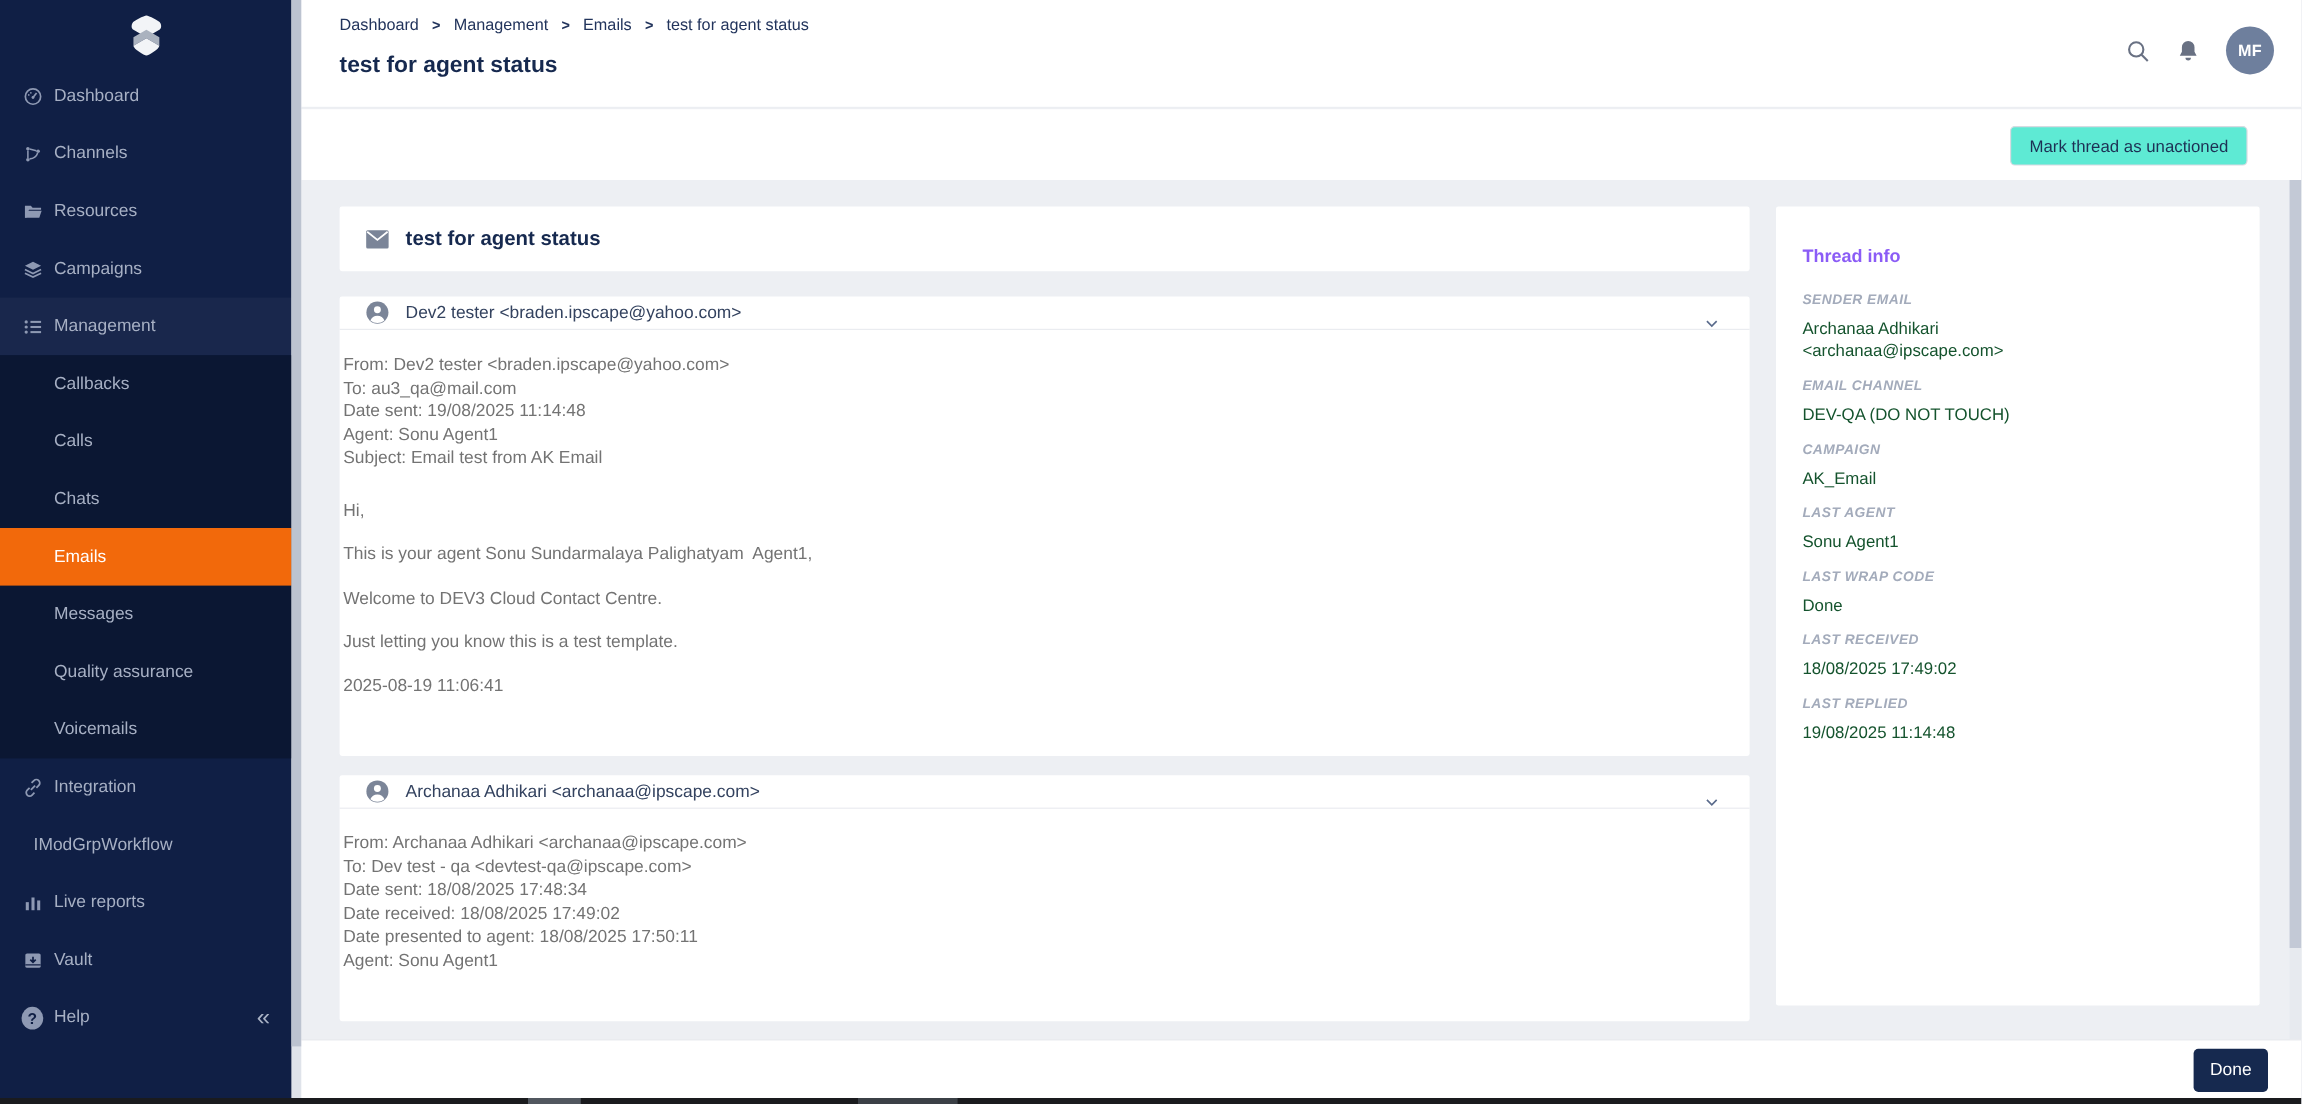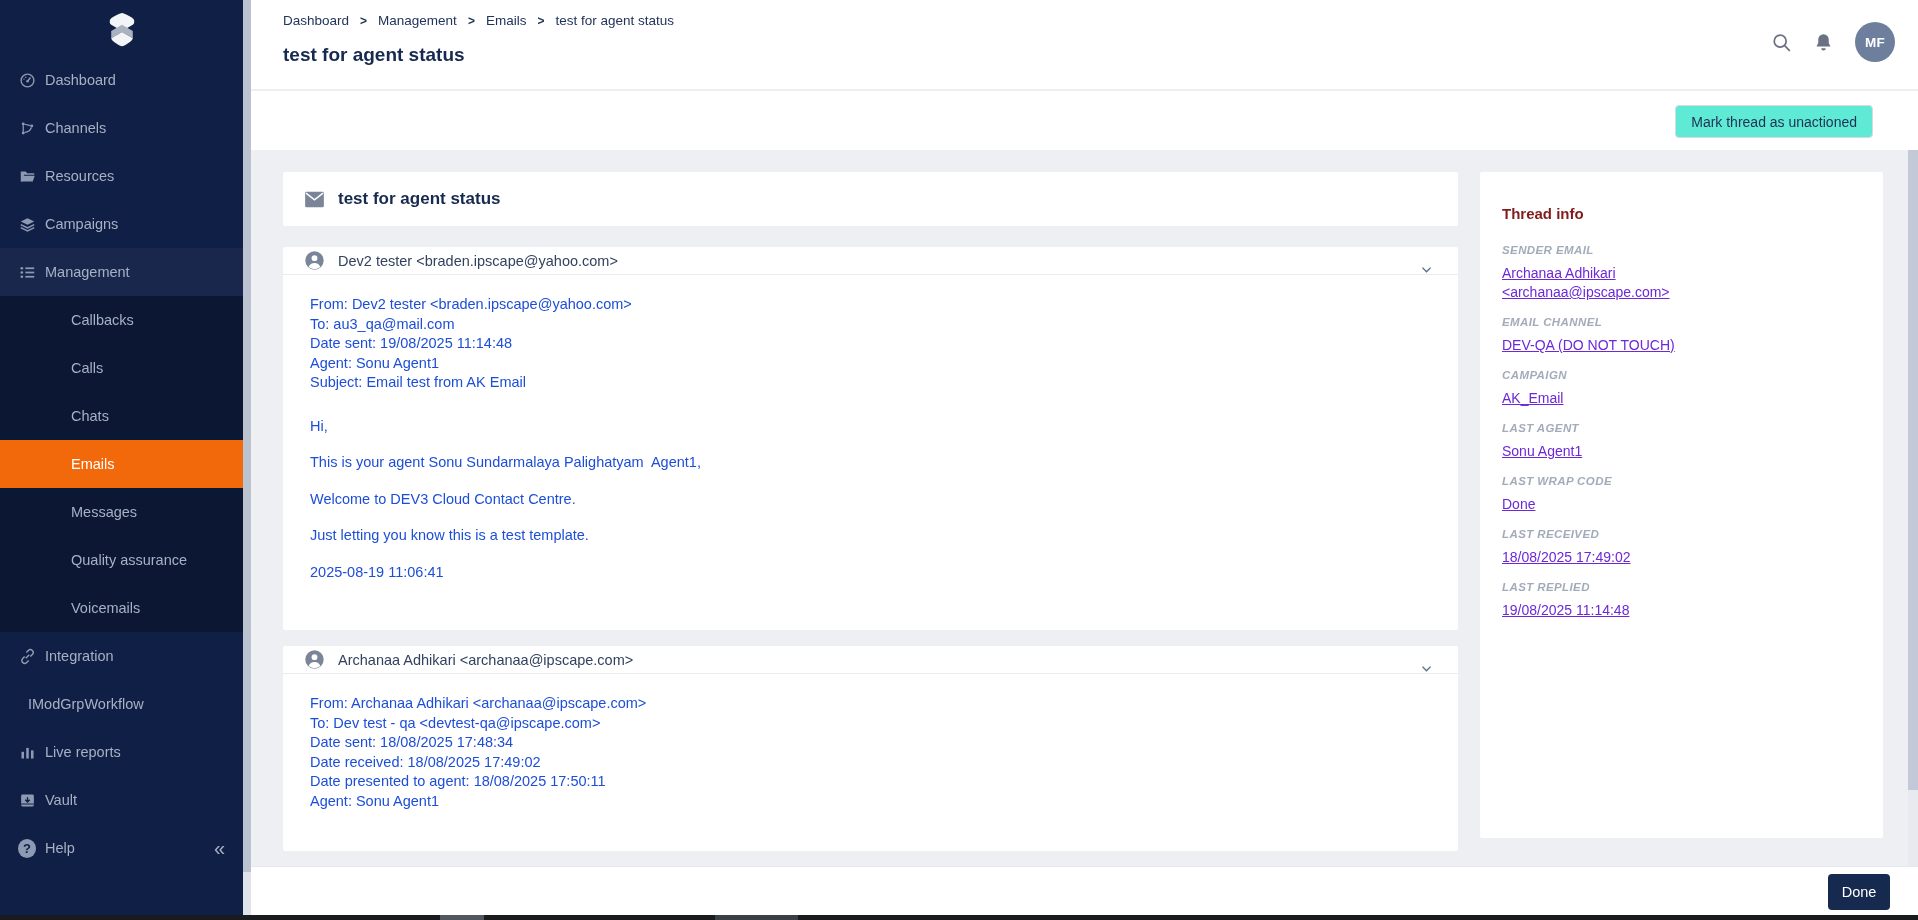--- a/index.html
+++ b/index.html
@@ -7,21 +7,21 @@
   body { font-family:"Liberation Sans", sans-serif; background:#edeff3; }
   .app { position:relative; width:1918px; height:920px; overflow:hidden; background:#edeff3; }
 
   
   .sidebar { position:absolute; left:0; top:0; width:243px; height:920px; background:#101f45; z-index:6; }
   .logo-wrap { height:56px; display:flex; align-items:center; justify-content:center; padding-top:6px; }
   .nav-item { height:48px; display:flex; align-items:center; padding-left:18px; font-size:14.5px; color:#a7b0c4; cursor:pointer; }
   .nav-item .ic { width:18px; height:18px; margin-right:9px; color:#8e99b3; display:flex; align-items:center; justify-content:center; flex:0 0 18px; }
   .nav-item.parent-open { background:rgba(255,255,255,0.04); }
   .subwrap { background:#0b1733; }
-  .sub-item { height:48px; display:flex; align-items:center; padding-left:71px; font-size:14.5px; color:#a7b0c4; cursor:pointer; }
+  .sub-item { height:48px; display:flex; align-items:center; padding-left:45px; font-size:14.5px; color:#a7b0c4; cursor:pointer; }
   .sub-item.active { background:#f2690b; color:#ffffff; }
   .nav-item.noicon { padding-left:28px; }
   .help-row { position:relative; }
   .help-badge { width:19px; height:19px; border-radius:50%; background:#8e99b3; color:#101f45; font-size:13px; font-weight:700; display:flex; align-items:center; justify-content:center; }
   .collapse-btn { position:absolute; right:18px; top:50%; transform:translateY(-50%); color:#aab3c6; font-size:20px; cursor:pointer; line-height:1; }
 
   
   .side-scroll { position:absolute; left:243px; top:0; width:8px; height:920px; background:#dfe3ea; z-index:6; }
   .side-scroll .thumb { position:absolute; top:0; left:0; width:8px; height:872px; background:#bcc3d0; }
 
@@ -45,32 +45,32 @@
   .thread-col { position:absolute; left:32px; top:22px; width:1175px; }
   .card { background:#fff; border-radius:2px; }
   .subject-card { height:54px; display:flex; align-items:center; padding:0 21px; margin-bottom:21px; }
   .subject-title { margin-left:13px; font-size:17px; font-weight:800; color:#16294f; }
   .mail-ic { width:21px; height:17px; color:#7b8598; }
   .email-card { margin-bottom:16px; }
   .email-head { position:relative; height:28px; display:flex; align-items:center; padding:0 21px; border-bottom:1px solid #eaecf0; cursor:pointer; }
   .sender-ic { width:21px; height:21px; color:#7b8598; }
   .sender-name { margin-left:13px; font-size:14.5px; color:#33425f; }
   .chev { position:absolute; right:24px; top:15px; width:15px; height:15px; color:#5a6b8c; cursor:pointer; }
-  .email-body { padding:20px 27px 48px; font-size:14.5px; color:#1d4ed8; line-height:19.5px; }
+  .email-body { padding:20px 3px 48px; font-size:14.5px; color:#737373; line-height:19.5px; }
   .email-body div { white-space:pre-wrap; }
   .para { margin-top:17px; }
   .para-first { margin-top:24px; }
   .email-card.clipped .email-body { padding-bottom:40px; }
 
   .info-panel { position:absolute; left:1229px; top:22px; width:403px; height:666px; background:#fff; border-radius:2px; padding:20px 22px; }
-  .info-title { margin-top:13px; font-size:15px; font-weight:800; color:#7f1d1d; }
+  .info-title { margin-top:13px; font-size:15px; font-weight:800; color:#8b5cf6; }
   .f-item { margin-top:13px; }
   .f-item.first { margin-top:21px; }
   .f-label { font-size:11.5px; font-weight:700; letter-spacing:.4px; color:#a3abbb; line-height:14px;font-style:italic; }
-  .f-line { margin-top:7px; font-size:14px; color:#6d28d9; line-height:19px;text-decoration:underline; }
+  .f-line { margin-top:7px; font-size:14px; color:#14532d; line-height:19px; }
   .f-line + .f-line { margin-top:0; }
 
   .content-scroll { position:absolute; right:0; top:0; width:10px; height:716px; background:#e7eaef; }
   .content-scroll .thumb { position:absolute; top:0; left:0; width:10px; height:640px; background:#c3c9d6; }
 
   .footer { position:absolute; top:866px; left:0; right:0; height:49px; background:#fff; border-top:1px solid #e4e7eb; }
   .btn-done { position:absolute; right:28px; top:7px; width:62px; height:36px; background:#16294f; color:#fff; border:none; border-radius:4px; font-size:14.5px; font-family:"Liberation Sans",sans-serif; cursor:pointer; }
 
   .bottom-strip { position:absolute; left:0; bottom:0; width:1918px; height:5px; background:#1a1b1e; z-index:20; }
   .strip-seg1 { position:absolute; left:440px; top:0; width:44px; height:5px; background:#51575f; }

